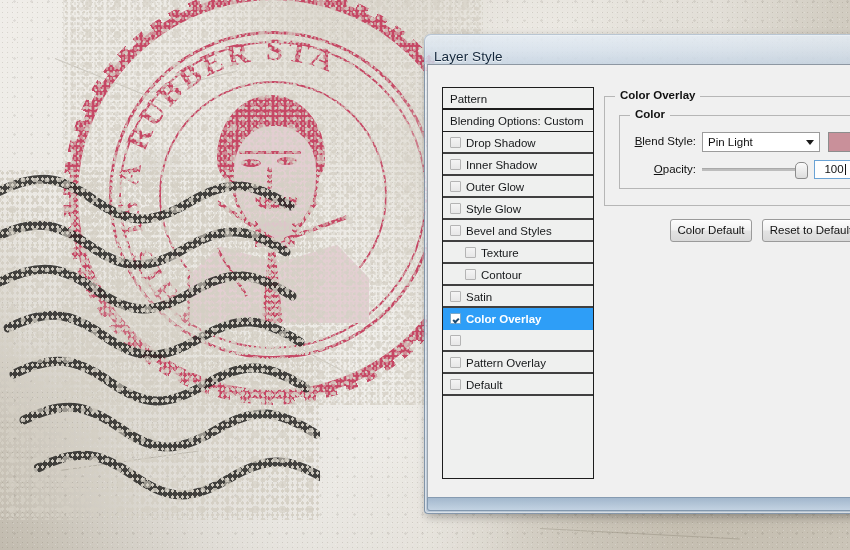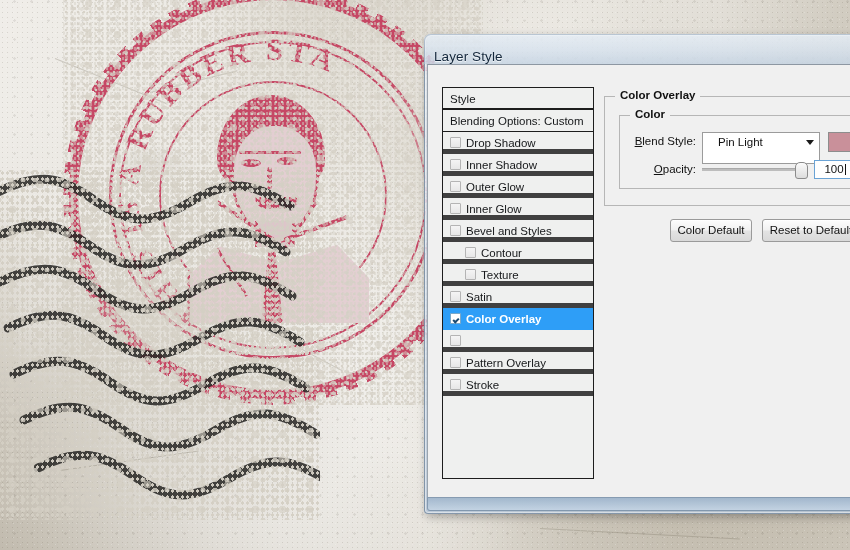--- a/index.html
+++ b/index.html
@@ -192,21 +192,21 @@
   #styleslist{
     position:absolute;left:14px;top:22px;width:152px;bottom:18px;
     background:#eff0ef;border:1px solid #1d1d1d;
     box-sizing:border-box;
     overflow:hidden;
   }
   .srow{
     position:relative;height:22px;line-height:22px;
     font-size:11.5px;color:#16181a;
     padding-left:7px;box-sizing:border-box;
-    border-bottom:5px solid #404040;
+    border-bottom:2px solid #404040;
     white-space:nowrap;
   }
   .srow.head{border-bottom:2px solid #1d1d1d;font-size:11.5px;}
   .srow.head2{border-bottom:1px solid #1d1d1d;}
   .srow.selected{background:#2e9ef7;color:#fff;font-weight:bold;border-bottom-color:#2e9ef7;}
   .srow .cb{
     display:inline-block;width:11px;height:11px;vertical-align:-1px;
     margin-right:5px;box-sizing:border-box;
     background:linear-gradient(180deg,#f4f4f4,#e7e7e7);
     border:1px solid #b4b4b4;border-radius:1px;position:relative;
@@ -235,23 +235,23 @@
   #gColor{left:14px;top:18px;right:-20px;height:74px;}
 
   .fieldrow{position:absolute;left:0;right:0;height:22px;}
   .flabel{
     position:absolute;text-align:right;font-size:11.5px;color:#111;
     white-space:nowrap;
   }
   .flabel u{text-decoration:underline;}
 
   .combo{
-    position:absolute;box-sizing:border-box;height:32px;
+    position:absolute;box-sizing:border-box;height:20px;
     background:#fff;border:1px solid #9b9b9b;
-    font-size:11.5px;color:#111;line-height:18px;padding-left:15px;
+    font-size:11.5px;color:#111;line-height:18px;padding-left:5px;
     white-space:nowrap;
   }
   .combo .arrow{
     position:absolute;right:5px;top:7px;width:0;height:0;
     border-left:4.5px solid transparent;border-right:4.5px solid transparent;
     border-top:5px solid #1a1a1a;
   }
   .swatch{
     position:absolute;box-sizing:border-box;width:38px;height:20px;
     border:1px solid #8d8d8d;
@@ -363,38 +363,38 @@
 
   <div id="titlebar">
     <div class="sheen"></div>
     <div class="txt">Layer Style</div>
   </div>
 
   <div id="clientarea">
 
     <div id="styleslist">
       <div class="srow head">
-        <span class="lbl">Style</span>
+        <span class="lbl">Pattern</span>
       </div>
       <div class="srow head2">
         <span class="lbl">Blending Options: Custom</span>
       </div>
       <div id="styles-rows">
           <div class="srow"><span class="cb"></span><span class="lbl">Drop Shadow</span></div>
           <div class="srow"><span class="cb"></span><span class="lbl">Inner Shadow</span></div>
           <div class="srow"><span class="cb"></span><span class="lbl">Outer Glow</span></div>
-          <div class="srow"><span class="cb"></span><span class="lbl">Inner Glow</span></div>
+          <div class="srow"><span class="cb"></span><span class="lbl">Style Glow</span></div>
           <div class="srow"><span class="cb"></span><span class="lbl">Bevel and Styles</span></div>
+          <div class="srow indent"><span class="cb"></span><span class="lbl">Texture</span></div>
           <div class="srow indent"><span class="cb"></span><span class="lbl">Contour</span></div>
-          <div class="srow indent"><span class="cb"></span><span class="lbl">Texture</span></div>
           <div class="srow"><span class="cb"></span><span class="lbl">Satin</span></div>
           <div class="srow selected" style="background: rgb(46, 158, 247); border-bottom-color: rgb(46, 158, 247);"><span class="cb checked"></span><span class="lbl">Color Overlay</span></div>
           <div class="srow"><span class="cb"></span></div>
           <div class="srow"><span class="cb"></span><span class="lbl">Pattern Overlay</span></div>
-          <div class="srow"><span class="cb"></span><span class="lbl">Stroke</span></div>
+          <div class="srow"><span class="cb"></span><span class="lbl">Default</span></div>
         </div>
       <div class="filler"></div>
     </div>
 
     <div id="rightpanel">
 
       <div class="group" id="gOverlay">
         <div class="legend">Color Overlay</div>
 
         <div class="group" id="gColor">

